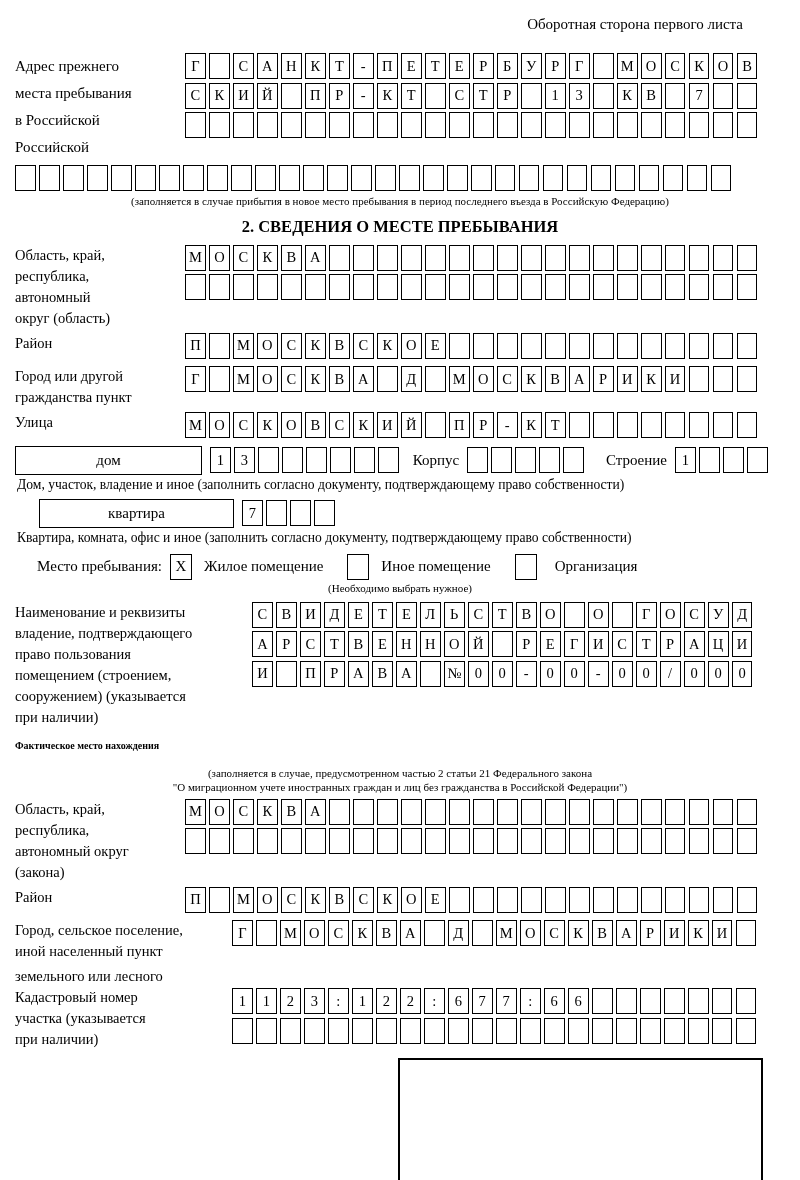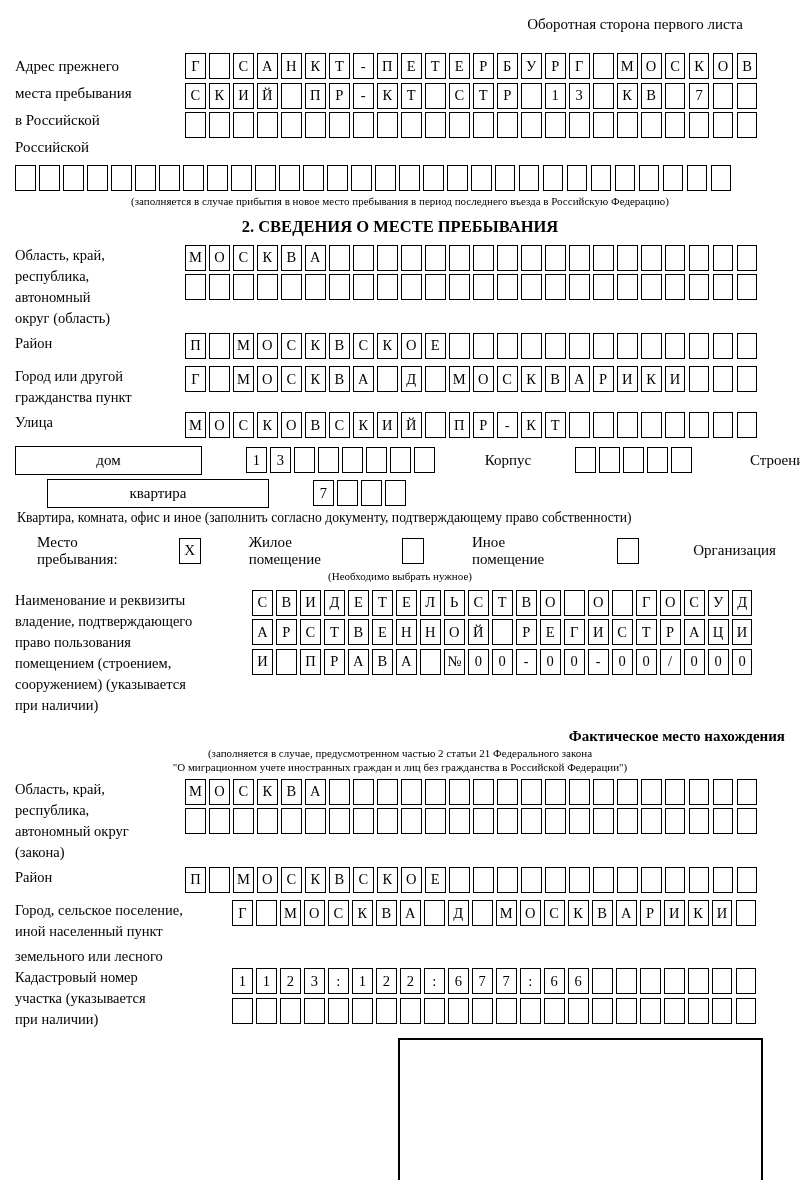--- a/index.html
+++ b/index.html
@@ -11,22 +11,22 @@
   .flabel.toplh{line-height:27px;font-size:15px;}
   .w170{width:170px;}
   .w217{width:217px;}
   .w237{width:237px;}
   .cellcol{flex:1 1 auto;}
   .cellrow{display:flex;gap:3.2px;margin-bottom:3.5px;}
   .cell{flex:0 0 auto;width:20.8px;height:26px;box-sizing:border-box;border:1.6px solid #000;
         display:flex;align-items:center;justify-content:center;font-size:14.5px;}
   .note{font-size:11px;text-align:center;margin:2px 0 6px 0;}
   h2{font-size:16.5px;text-align:center;margin:10px 0 8px 0;}
-  h3{font-size:15px;text-align:right;margin:12px 0 2px 0;}
-  .inline-row{display:flex;align-items:center;margin:4px 0 2px 0;gap:36px;}
+  h3{font-size:10px;text-align:left;margin:12px 0 16px 0;}
+  .inline-row{display:flex;align-items:center;margin:4px 0 2px 0;}
   .bigbox{box-sizing:border-box;border:1.8px solid #000;height:29px;display:flex;align-items:center;
           justify-content:center;font-size:15px;flex:0 0 auto;}
   .caption{font-size:13.6px;margin:1px 0 6px 2px;}
   .klabel{font-size:15px;flex:0 0 auto;}
   .checkbox{flex:0 0 auto;width:22px;height:26px;box-sizing:border-box;border:1.6px solid #000;
             display:flex;align-items:center;justify-content:center;font-size:15px;}
   .stamp-box{width:365px;height:180px;box-sizing:border-box;border:2px solid #000;margin:8px 0 4px 383px;}
   .mt8{margin-top:8px;}
 </style>
 </head>
@@ -337,23 +337,24 @@
         <div class="cell"></div>
       </div>
     <div class="klabel" style="margin:0 8px 0 22px;">Строение</div>
     <div class="cellrow" style="margin:0;">
         <div class="cell">1</div>
         <div class="cell"></div>
         <div class="cell"></div>
         <div class="cell"></div>
       </div>
   </div>
+  <div class="caption">Дом, участок, владение и иное (заполнить согласно документу, подтверждающему право собственности)</div>
 
   <div class="inline-row">
-    <div class="bigbox" style="width:222px;margin-left:32px;text-align:right;">квартира</div>
+    <div class="bigbox" style="width:195px;margin-left:24px;text-align:right;">квартира</div>
     <div class="cellrow" style="margin:0 0 0 8px;">
         <div class="cell">7</div>
         <div class="cell"></div>
         <div class="cell"></div>
         <div class="cell"></div>
       </div>
   </div>
   <div class="caption">Квартира, комната, офис и иное (заполнить согласно документу, подтверждающему право собственности)</div>
 
   <div class="inline-row mt8" style="font-size:15px;">

